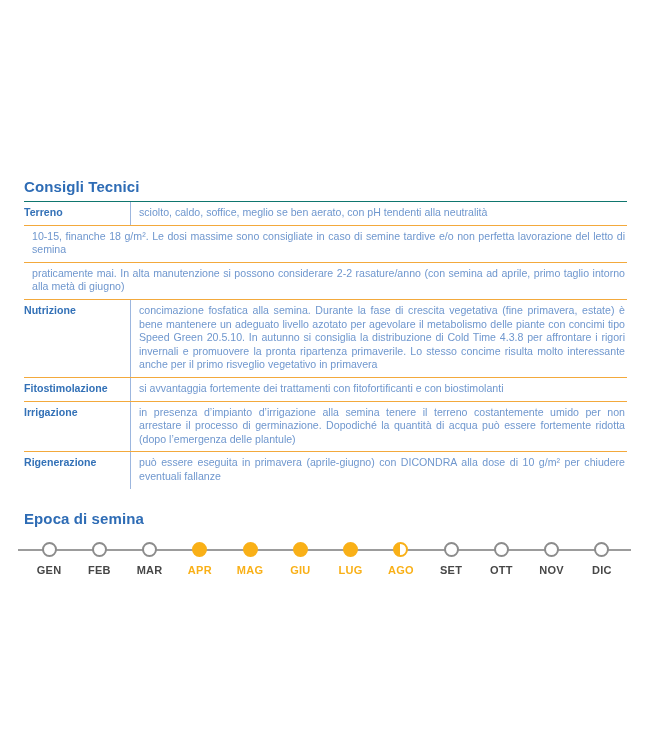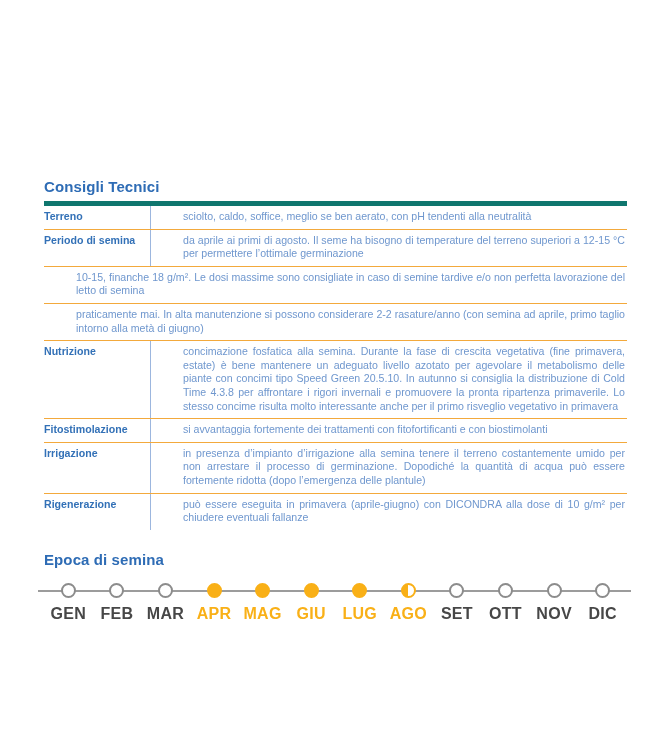--- a/index.html
+++ b/index.html
@@ -1,76 +1,72 @@
 <!DOCTYPE html>
 <html><head>
 <meta charset="utf-8">
 <style>
   * { margin:0; padding:0; box-sizing:border-box; }
   html,body { width:665px; height:750px; background:#ffffff; overflow:hidden;
               font-family:"Liberation Sans", sans-serif; }
-  .page { padding:178px 38px 0 44px; }
+  .page { padding:178px 38px 0 24px; }
 
   h2.section-title {
     font-size:15px; font-weight:bold; color:#2e6cb5; letter-spacing:.1px;
   }
 
   
-  .tech-table { margin-top:6px; border-top:5px solid #0f766e; }
+  .tech-table { margin-top:6px; border-top:1px solid #0f766e; }
   .t-row { display:flex; align-items:stretch; }
   .t-row + .t-row { border-top:1px solid #f3a93c; }
   .t-label {
     width:107px; flex:0 0 107px; border-right:1px solid #9cb6de;
     padding:4px 6px 5px 0; font-size:10.6px; font-weight:bold; color:#3371b7;
     line-height:13.6px;
   }
   .t-text {
     flex:1; padding:4px 2px 5px 8px; font-size:10.6px; color:#6f97ce;
-    line-height:13.6px; text-align:justify;margin-left:24px;
+    line-height:13.6px; text-align:justify;
   }
 
   
   .epoca-title { margin-top:21px; }
   .timeline { position:relative; margin-top:15px; }
   .timeline-line {
     position:absolute; left:-6px; right:-4px; top:7px; height:2px; background:#9c9c9c;
   }
   .months { display:flex; position:relative; }
   .month { flex:1; display:flex; flex-direction:column; align-items:center; }
   .dot {
     width:15px; height:15px; border-radius:50%; background:#fff;
     border:2px solid #8c8c8c; position:relative; z-index:1;
   }
   .month[data-state="filled"] .dot { border-color:#f9b017; background:#f9b017; }
   .month[data-state="half"]  .dot {
     border-color:#f9b017;
     background:linear-gradient(90deg,#f9b017 0 50%, #ffffff 50% 100%);
   }
   .month-label {
-    margin-top:7px; font-size:16px; font-weight:bold; color:#474747;
+    margin-top:7px; font-size:11px; font-weight:bold; color:#474747;
     letter-spacing:.3px;
   }
   .month[data-state="filled"] .month-label,
   .month[data-state="half"]  .month-label { color:#f9b017; }
 </style>
 </head>
 <body>
 
 <div class="page">
 
   <h2 class="section-title">Consigli Tecnici</h2>
 
   <div class="tech-table">
     <div class="t-row">
       <div class="t-label">Terreno</div>
       <div class="t-text">sciolto, caldo, soffice, meglio se ben aerato, con pH tendenti alla neutralità</div>
-    </div>
-    <div class="t-row">
-      <div class="t-label">Periodo di semina</div>
-      <div class="t-text">da aprile ai primi di agosto. Il seme ha bisogno di temperature del terreno superiori a 12-15 °C per permettere l’ottimale germinazione</div>
     </div>
     <div class="t-row">
       <div class="t-text">10-15, finanche 18 g/m². Le dosi massime sono consigliate in caso di semine tardive e/o non perfetta lavorazione del letto di semina</div>
     </div>
     <div class="t-row">
       <div class="t-text">praticamente mai. In alta manutenzione si possono considerare 2-2 rasature/anno (con semina ad aprile, primo taglio intorno alla metà di giugno)</div>
     </div>
     <div class="t-row">
       <div class="t-label">Nutrizione</div>
       <div class="t-text">concimazione fosfatica alla semina. Durante la fase di crescita vegetativa (fine primavera, estate) è bene mantenere un adeguato livello azotato per agevolare il metabolismo delle piante con concimi tipo Speed Green 20.5.10. In autunno si consiglia la distribuzione di Cold Time 4.3.8 per affrontare i rigori invernali e promuovere la pronta ripartenza primaverile. Lo stesso concime risulta molto interessante anche per il primo risveglio vegetativo in primavera</div>

